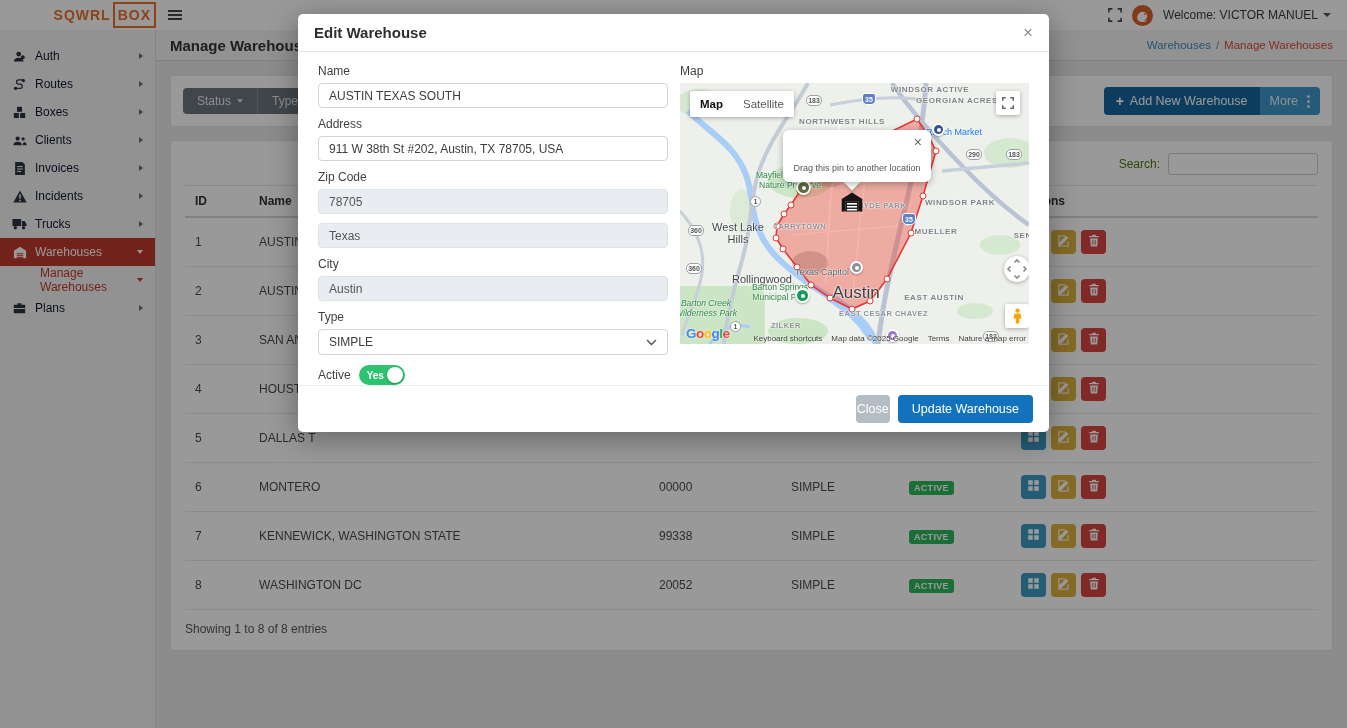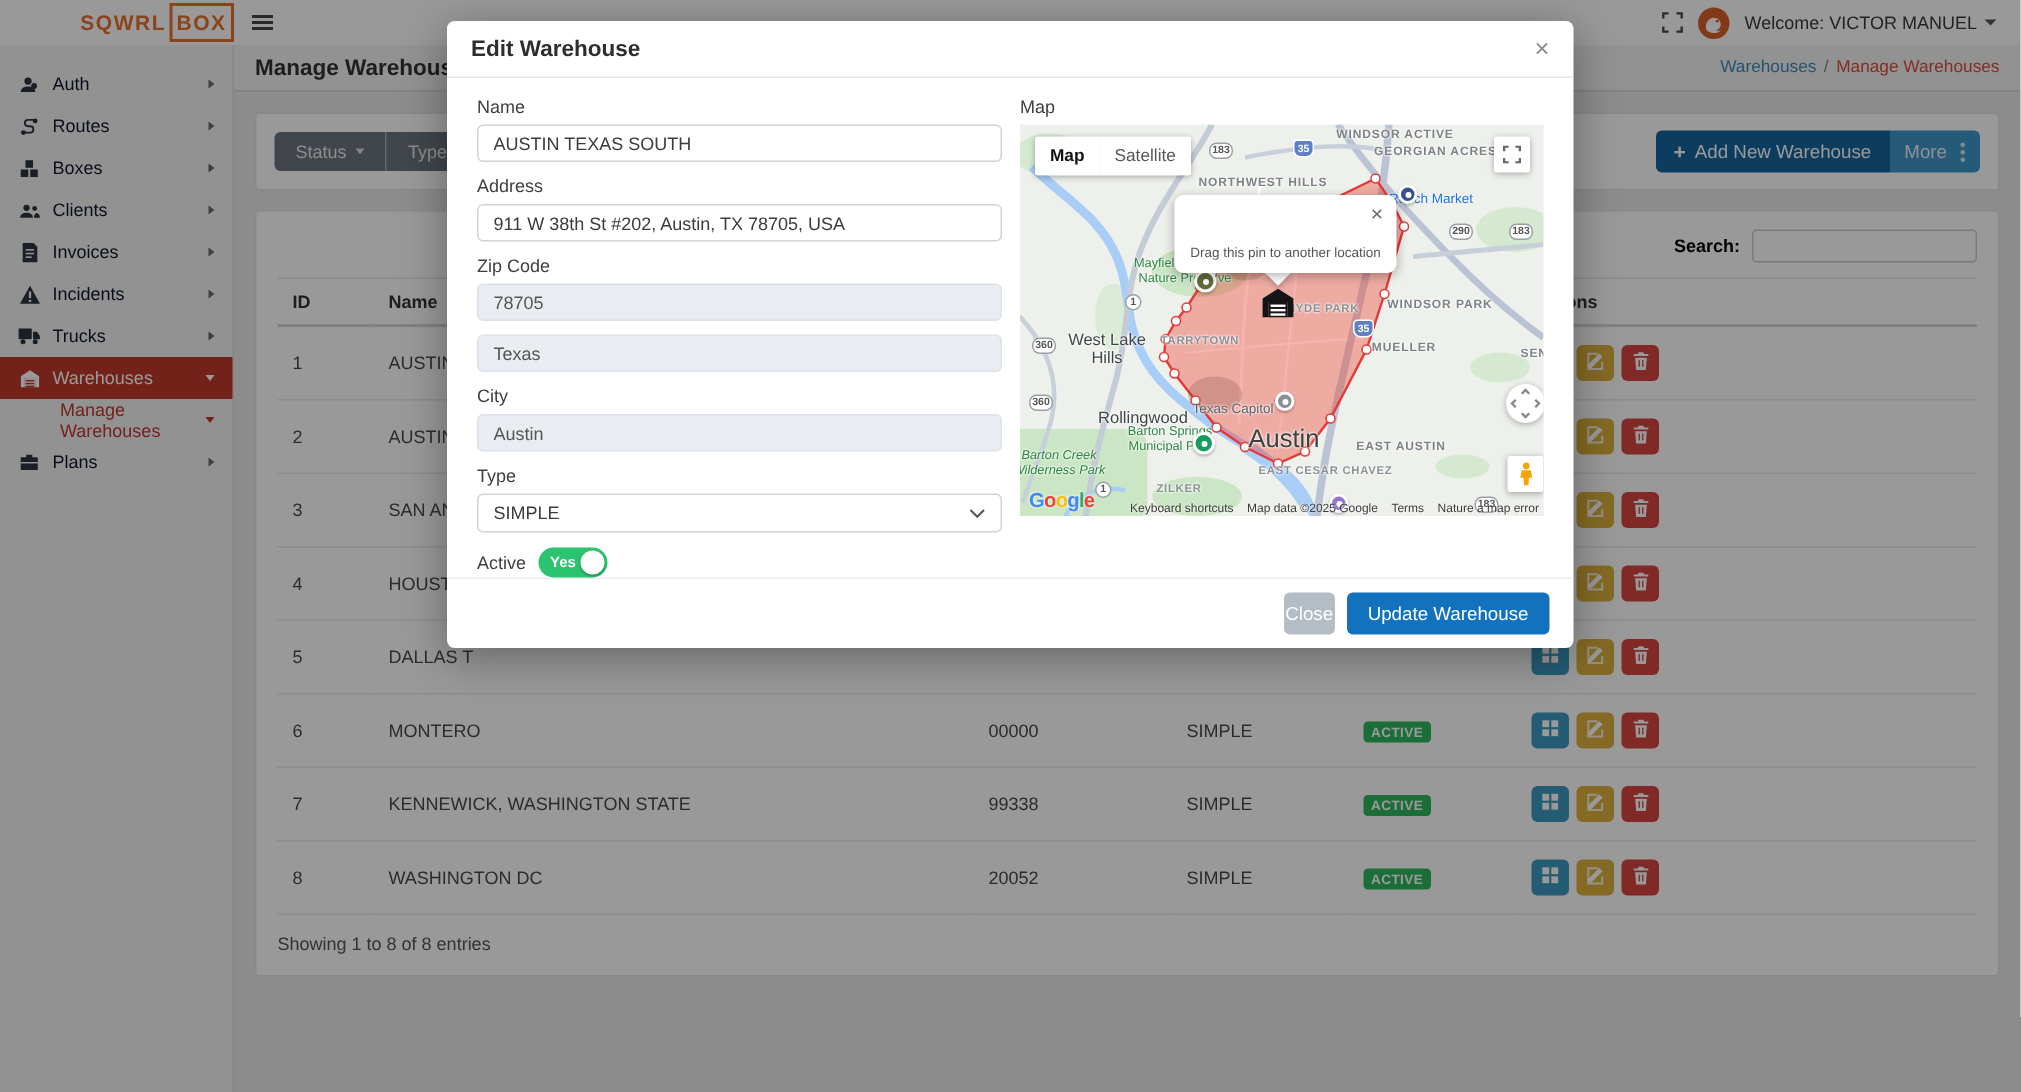--- a/index.html
+++ b/index.html
@@ -56,21 +56,21 @@
   .filter-btn:last-child{border-radius:0 4px 4px 0;border-left:1px solid rgba(255,255,255,.18);}
   .filter-caret{width:0;height:0;border-left:3.5px solid transparent;border-right:3.5px solid transparent;border-top:4px solid #d7dadd;}
   .right-btns{display:flex;}
   .add-btn{background:var(--primary-dark);color:#fff;font-size:12.5px;border:none;border-radius:4px 0 0 4px;padding:7px 12px;display:flex;align-items:center;gap:6px;cursor:pointer;}
   .add-btn .plus{font-weight:bold;font-size:14px;line-height:10px;}
   .more-btn{background:var(--primary-light);color:#eaf2f8;font-size:12.5px;border:none;border-radius:0 4px 4px 0;padding:7px 10px;display:flex;align-items:center;gap:9px;cursor:pointer;}
   .vdots{width:3px;height:3px;border-radius:50%;background:#d9e7f2;box-shadow:0 -5px 0 #d9e7f2,0 5px 0 #d9e7f2;}
 
   .table-card{margin-top:13px;padding:12px 14px 14px;}
   .search-row{display:flex;justify-content:flex-end;align-items:center;gap:8px;}
-  .search-row label{font-size:12px;color:#000000;font-weight:bold;}
+  .search-row label{font-size:12px;color:#4d7c0f;}
   .search-row input{width:150px;height:22px;border:1px solid #ccc;border-radius:3px;padding:0 6px;font-size:12px;}
   table.wh{width:100%;border-collapse:collapse;margin-top:10px;}
   table.wh th{font-size:12px;text-align:left;color:#333;font-weight:bold;padding:8px 10px;border-bottom:2px solid #d8d8d8;border-top:1px solid #e6e6e6;cursor:pointer;}
   table.wh td{font-size:12px;color:#4a4a4a;padding:12px 10px;border-bottom:1px solid #e9e9e9;vertical-align:middle;}
   .badge-active{display:inline-block;background:var(--badge-green);color:#fff;font-size:9px;font-weight:bold;padding:2px 5px;border-radius:3px;letter-spacing:.3px;}
   .act-btn{width:25px;height:24px;border:none;border-radius:4px;display:inline-flex;align-items:center;justify-content:center;margin-right:5px;cursor:pointer;}
   .act-view{background:var(--action-view);}
   .act-edit{background:var(--action-edit);}
   .act-del{background:var(--action-delete);}
   .summary{font-size:12px;color:#555;margin-top:12px;}

